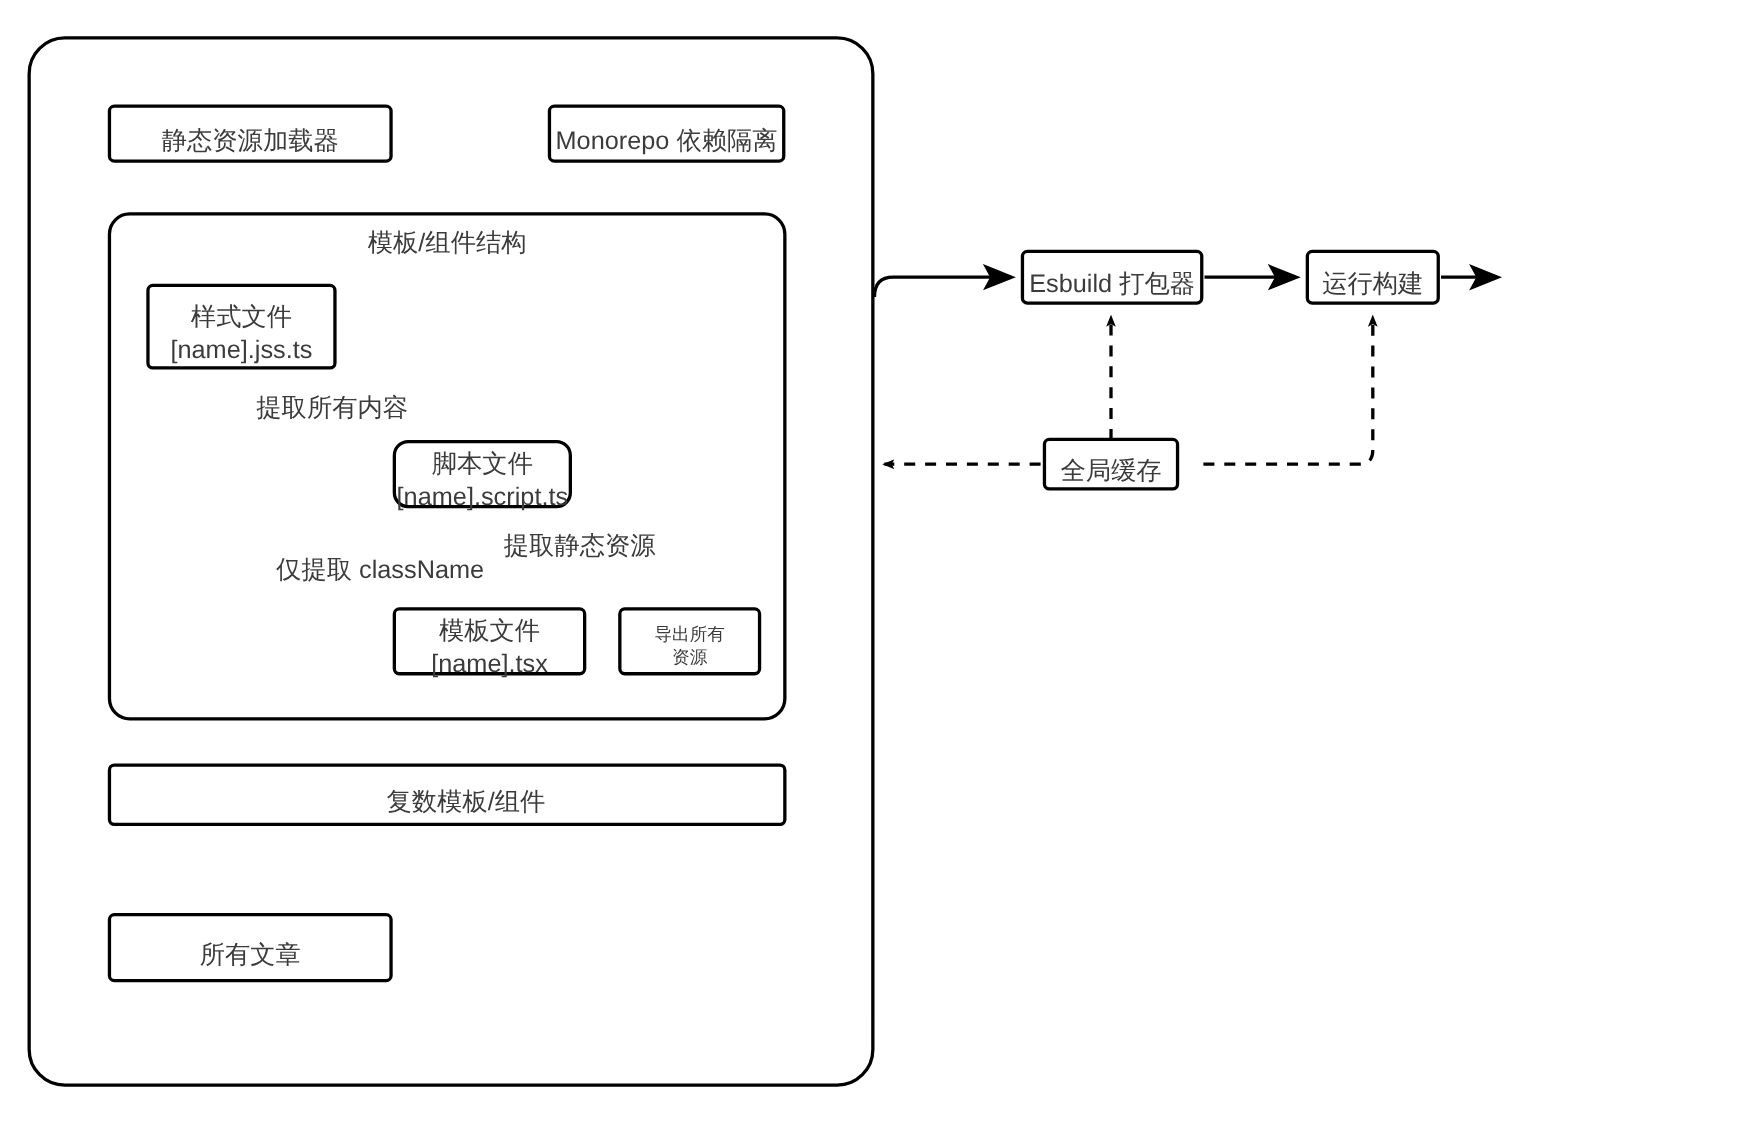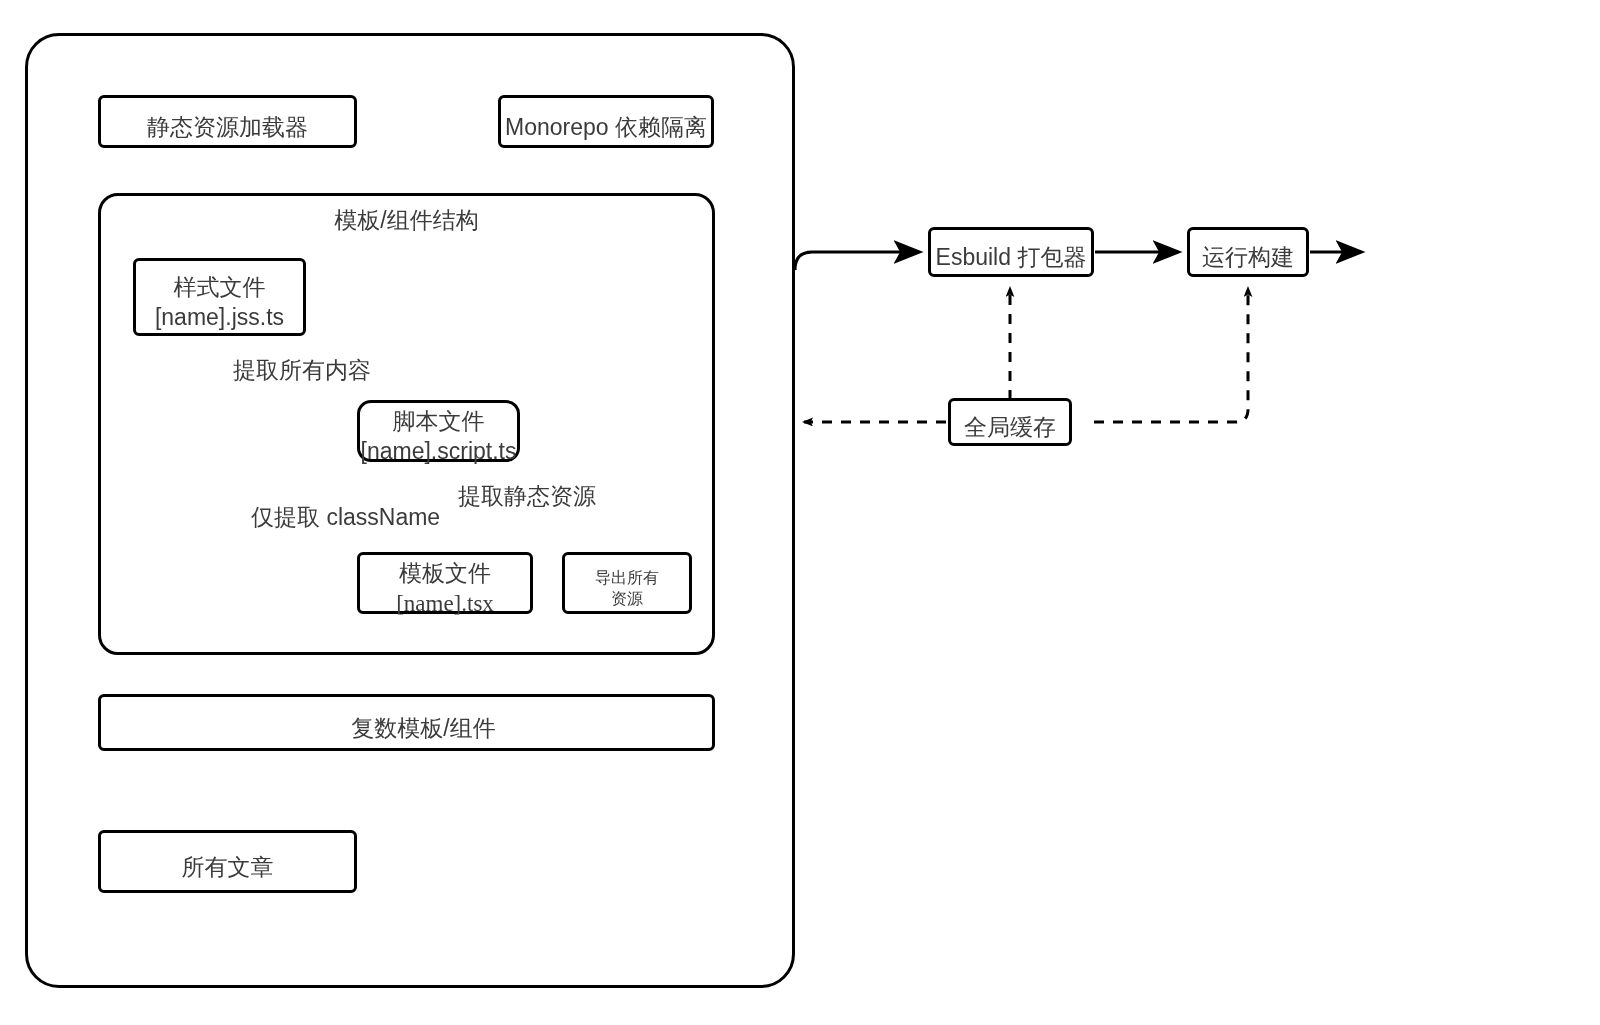--- a/index.html
+++ b/index.html
@@ -154,21 +154,21 @@
   <div class="node fs23" style="left:133px; top:258px; width:173px; height:78px;">
     <span class="txt">样式文件
 [name].jss.ts</span>
   </div>
 
   <div class="node fs23" style="left:357px; top:400px; width:163px; height:62px;border-radius:14px;">
     <span class="txt">脚本文件
 [name].script.ts</span>
   </div>
 
-  <div class="node fs23" style="left:357px; top:552px; width:176px; height:62px;font-family:Liberation Serif, serif;">
+  <div class="node fs23" style="left:357px; top:552px; width:176px; height:62px;">
     <span class="txt">模板文件
 [name].tsx</span>
   </div>
 
   <div class="node fs22" style="left:562px; top:552px; width:130px; height:62px;">
     <span class="txt">导出所有
 资源</span>
   </div>
 
   <div class="edge-label fs23" style="left:233px; top:355px;">提取所有内容</div>

